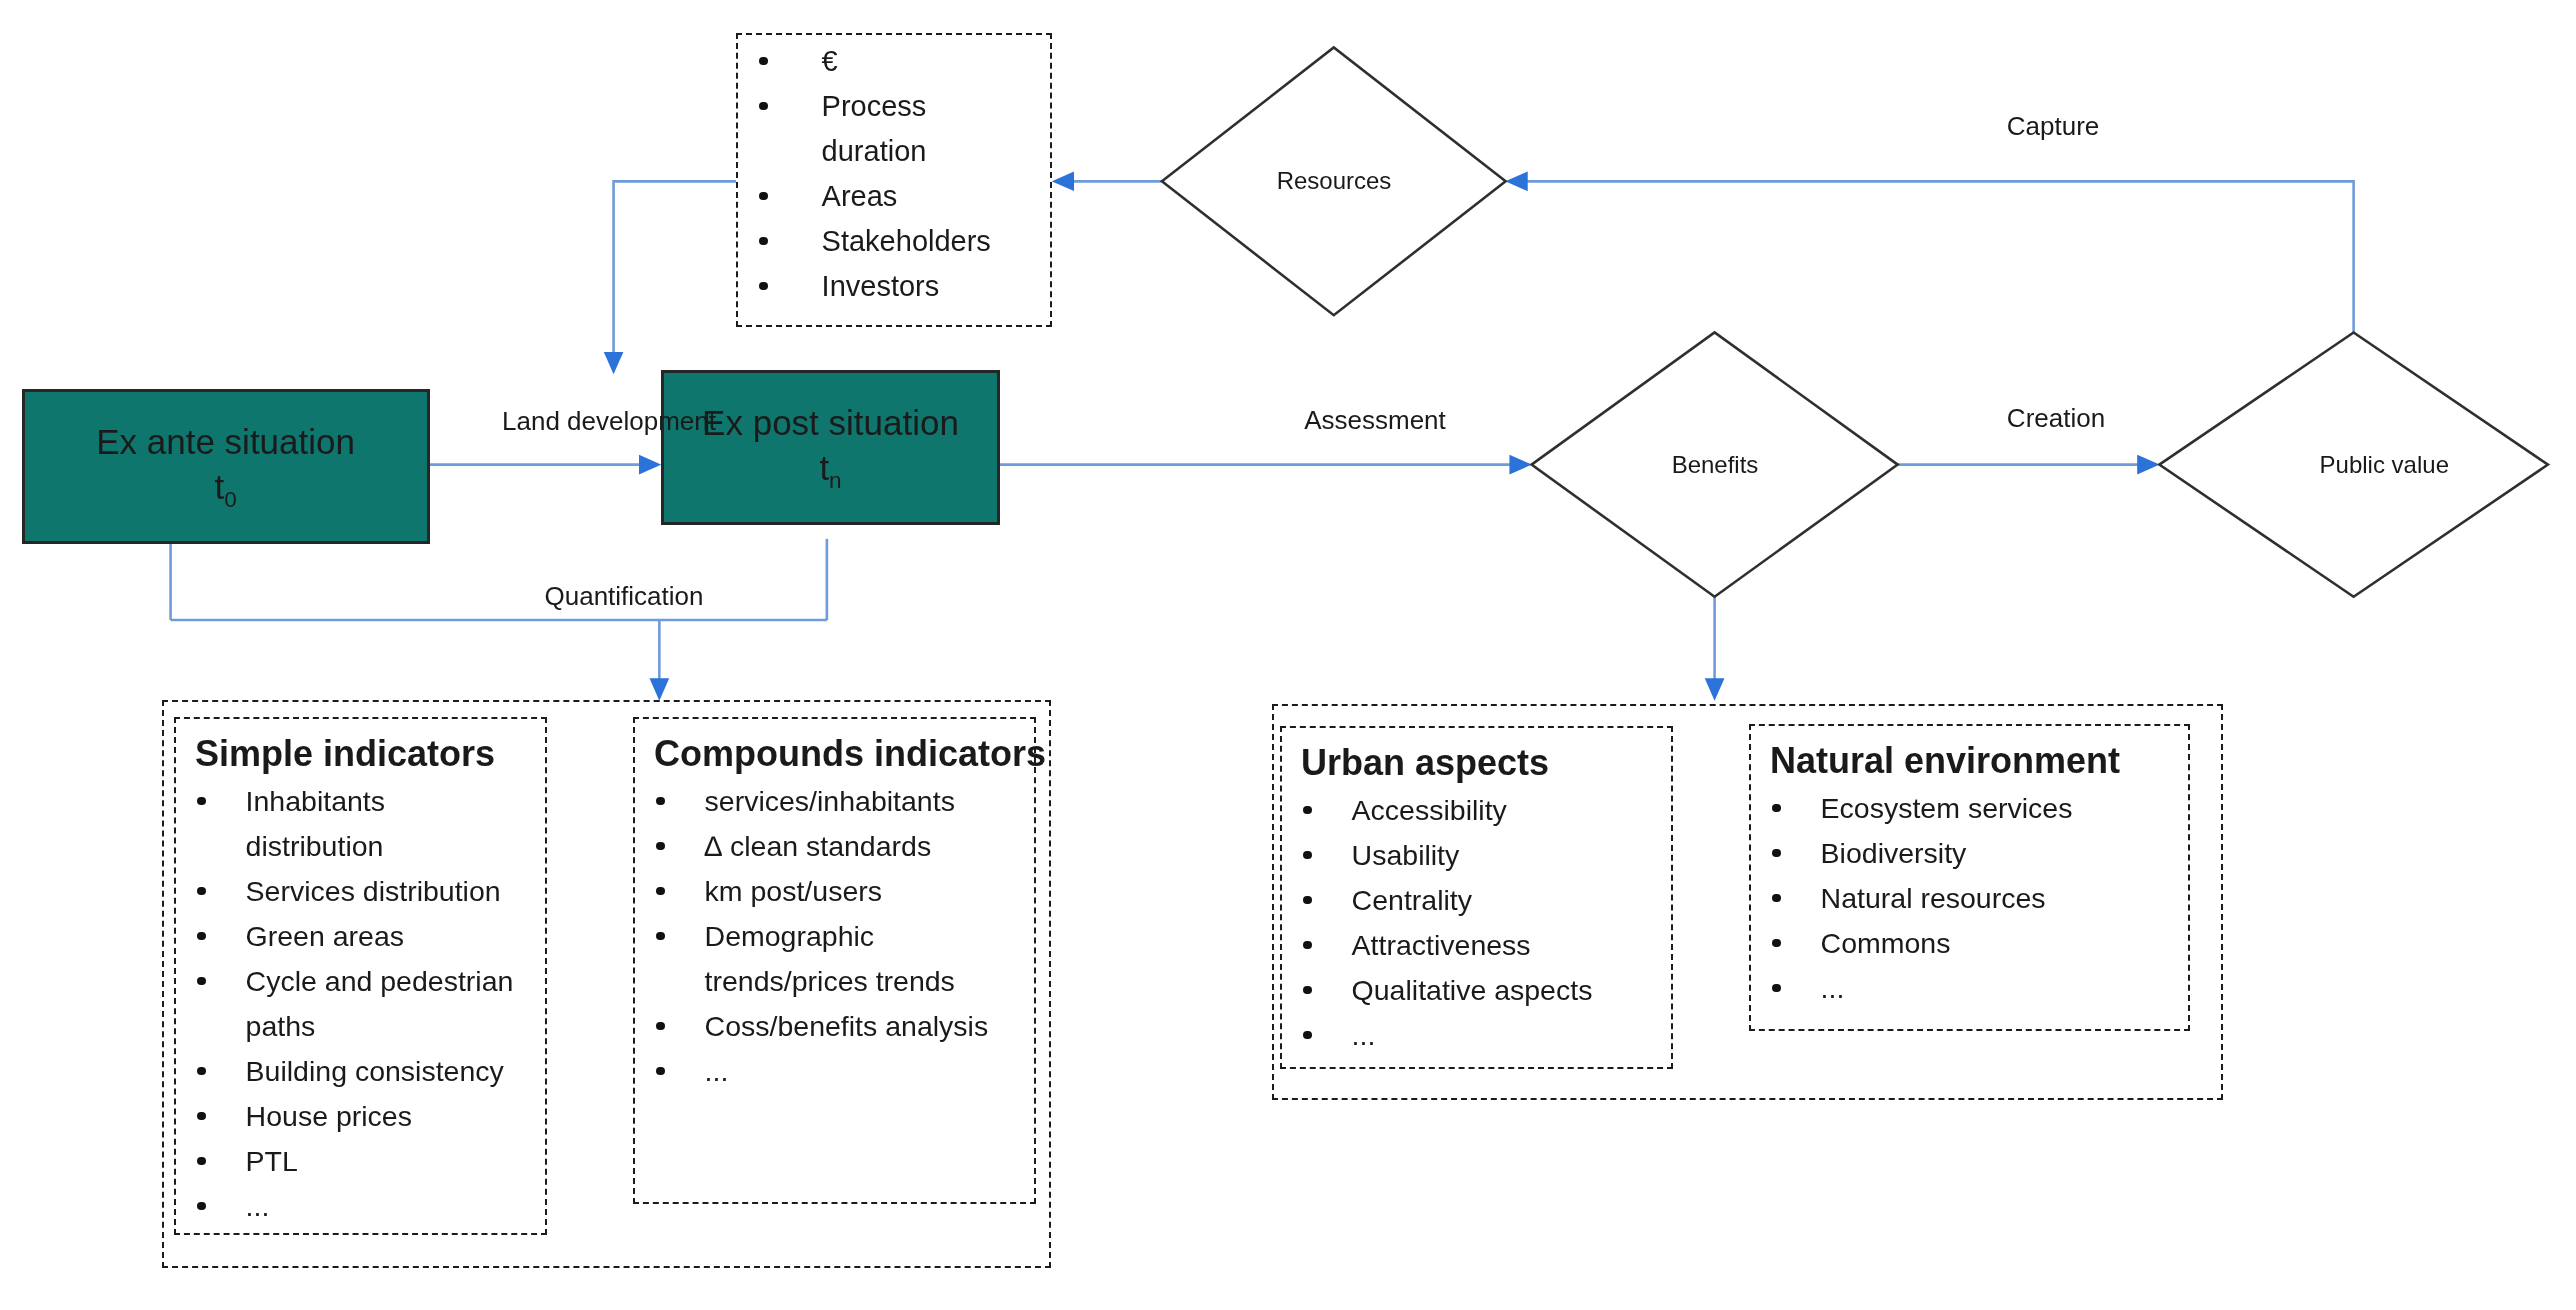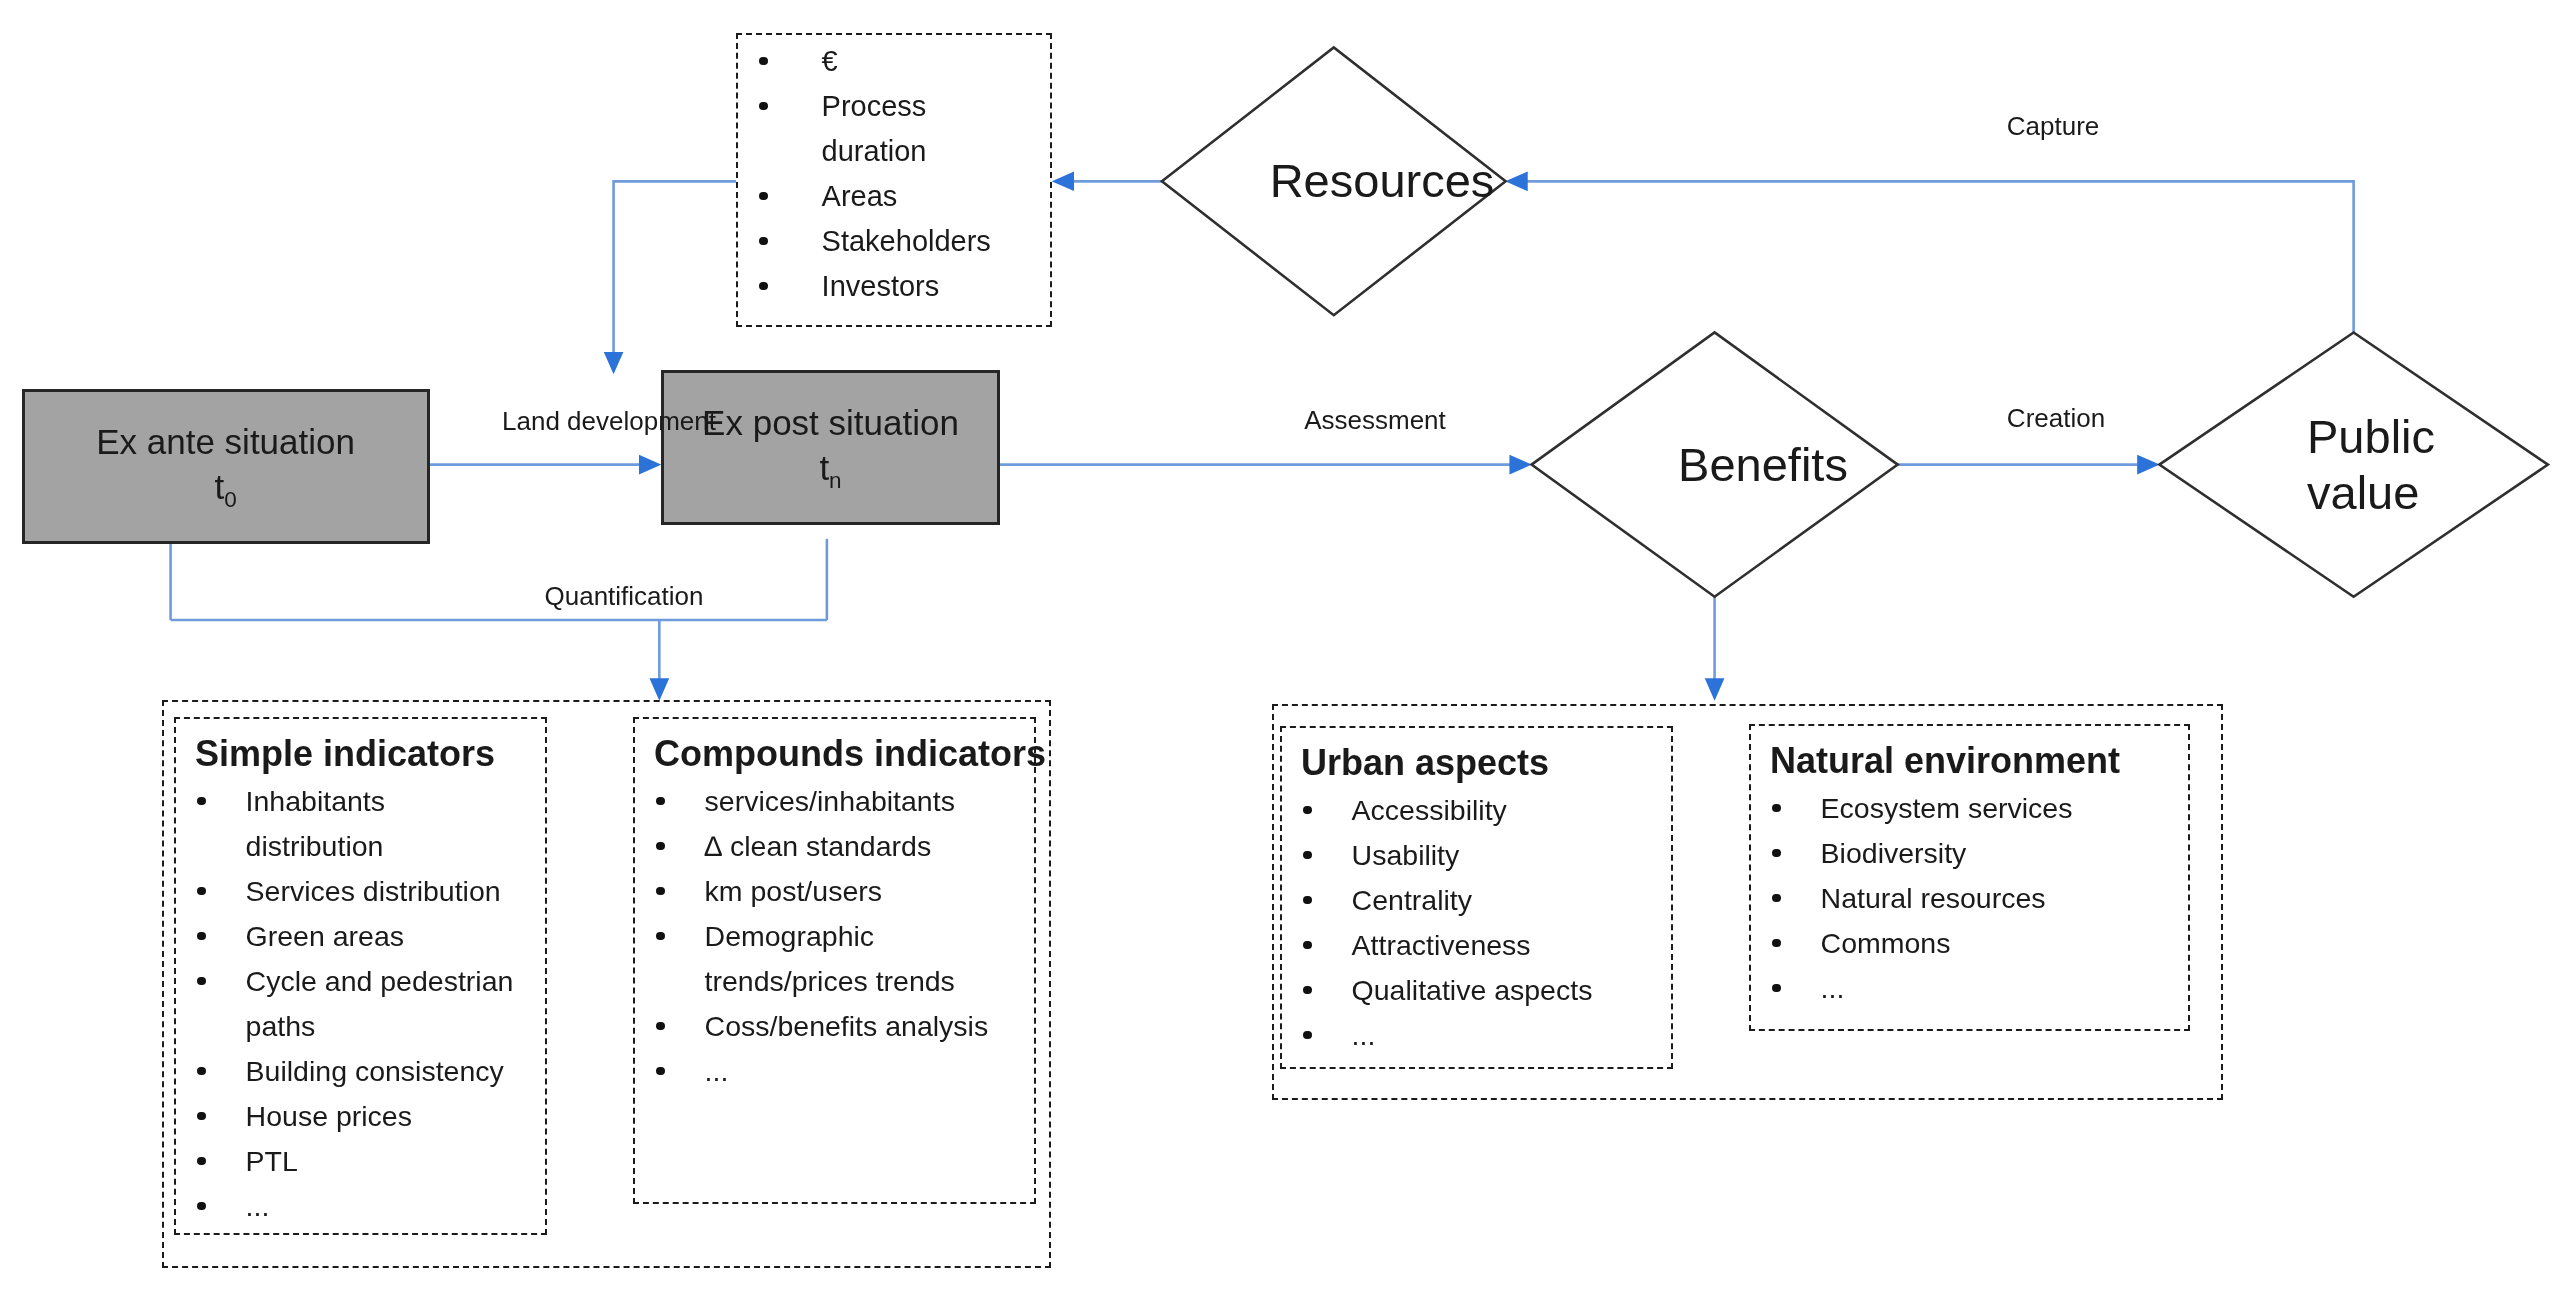--- a/index.html
+++ b/index.html
@@ -10,40 +10,40 @@
   html,body{margin:0;padding:0;background:#ffffff;}
   #canvas{
     position:relative;width:2576px;height:1310px;background:#ffffff;overflow:hidden;
     font-family:"Liberation Sans", sans-serif;color:var(--ink);
   }
   #wires{position:absolute;left:0;top:0;width:2576px;height:1310px;z-index:1;}
   #wires path{fill:none;stroke:var(--line);stroke-width:3;}
   #wires polygon{fill:#ffffff;stroke:#2f2f2f;stroke-width:3;}
 
   .solid-box{
-    position:absolute;z-index:2;background:#a3a3a3;border:3.5px solid #262626;
+    position:absolute;z-index:2;background:#0f766e;border:3.5px solid #262626;
     display:flex;flex-direction:column;align-items:center;justify-content:center;
     font-size:35px;line-height:1.3;text-align:center;
   }
   .solid-box sub{font-size:22.5px;}
 
   .dashed{position:absolute;z-index:2;border:2.6px dashed #1b1b1b;background:transparent;box-sizing:border-box;}
   .panel{background:#ffffff;}
   .panel-title{font-size:36px;font-weight:700;margin:14px 0 3.5px 19px;white-space:nowrap;}
 
   ul.blist{list-style:none;margin:3.5px 0 0 0;padding:0 15.5px 0 21px;}
   ul.blist li{display:flex;align-items:flex-start;font-size:28.5px;line-height:45px;}
   ul.blist .blt{flex:0 0 8.6px;width:8.6px;height:8.6px;border-radius:50%;background:#111;margin-top:18px;}
   ul.blist .blt-text{margin-left:40px;}
   #resources-input-list li{font-size:29px;}
   #resources-input-list .blt-text{margin-left:54px;max-width:183px;}
 
   .diamond-label{
     position:absolute;z-index:3;transform:translate(-50%,-50%);
-    font-size:47px;text-align:left;line-height:1.2;white-space:nowrap;margin-left:48px;
+    font-size:24px;text-align:right;line-height:1.2;white-space:nowrap;
   }
   .diamond-label.wrap{white-space:normal;width:190px;}
 
   .edge-label{
     position:absolute;z-index:3;transform:translate(-50%,-50%);
     font-size:26px;white-space:nowrap;
   }
 </style>
 </head>
 <body>

